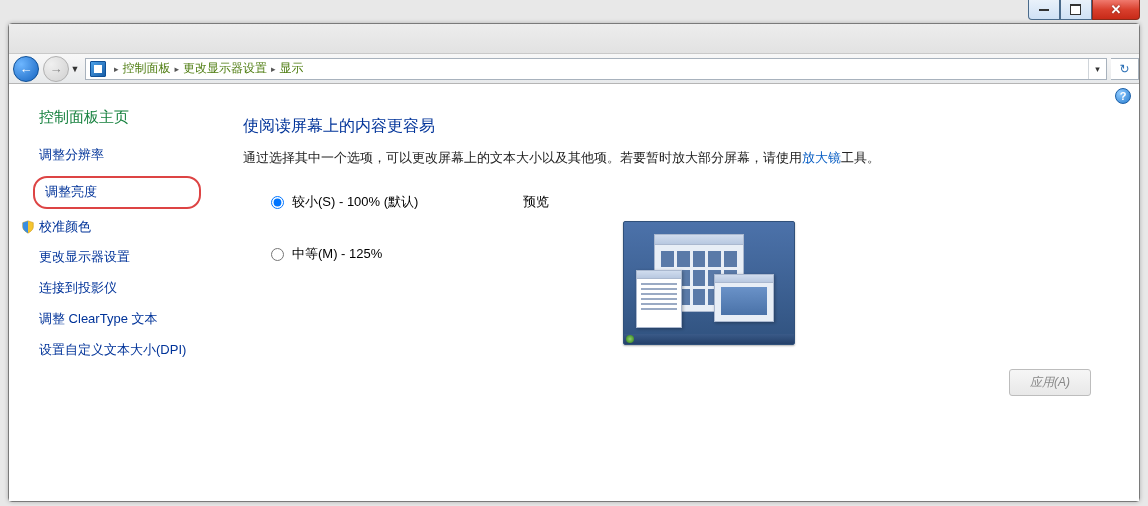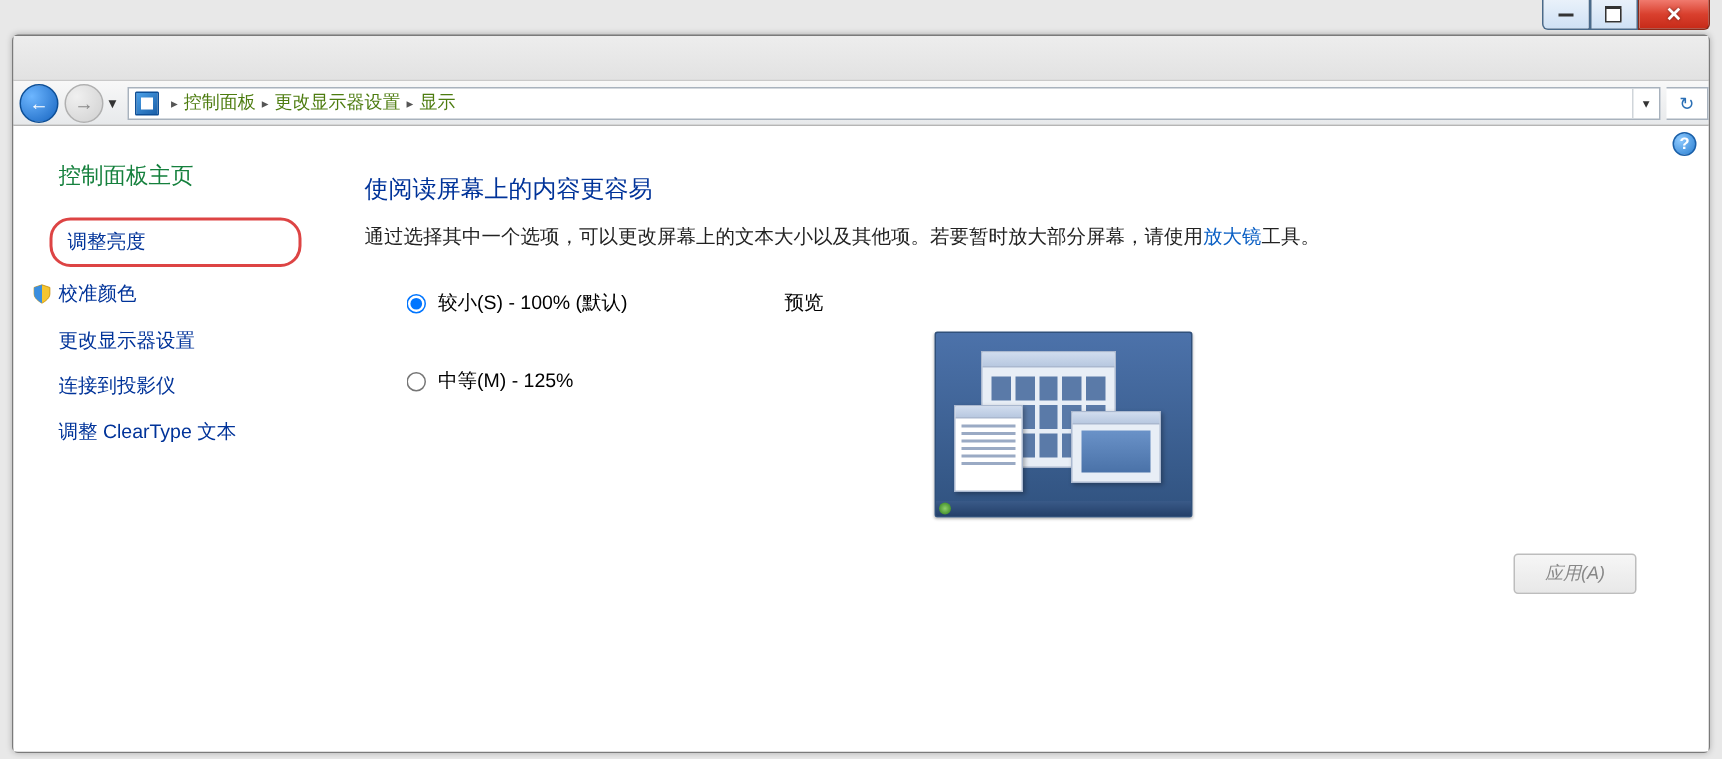--- a/index.html
+++ b/index.html
@@ -122,35 +122,37 @@
     </div>
     <div class="refresh-btn">
         <span>↻</span>
       </div>
 
   </div>
 
   <div class="content">
     <div class="sidebar">
       <span class="side-home">控制面板主页</span>
+      <span class="side-link">调整分辨率</span>
       <div class="side-highlight">
         <span class="side-link" style="margin:0;">调整亮度</span>
       </div>
       <span class="side-link">
         <span class="shield-icon">
           <svg class="shield-svg" viewBox="0 0 16 16">
               <path d="M8 1 L14 3 V8 C14 12 8 15 8 15 C8 15 2 12 2 8 V3 Z" fill="#f5c530" stroke="#c48a00" stroke-width="0.6"></path>
               <path d="M8 1 L8 15 C8 15 2 12 2 8 V3 Z" fill="#3a8ee0"></path>
             </svg>
         </span>
         <span>校准颜色</span>
       </span>
       <span class="side-link">更改显示器设置</span>
       <span class="side-link">连接到投影仪</span>
       <span class="side-link">调整 ClearType 文本</span>
+      <span class="side-link">设置自定义文本大小(DPI)</span>
     </div>
 
     <div class="main">
       <div class="help-btn" title="帮助">?</div>
       <h1>使阅读屏幕上的内容更容易</h1>
       <p class="desc">
         <span>通过选择其中一个选项，可以更改屏幕上的文本大小以及其他项。若要暂时放大部分屏幕，请使用</span><a>放大镜</a><span>工具。</span>
       </p>
 
       <div class="options-row">

